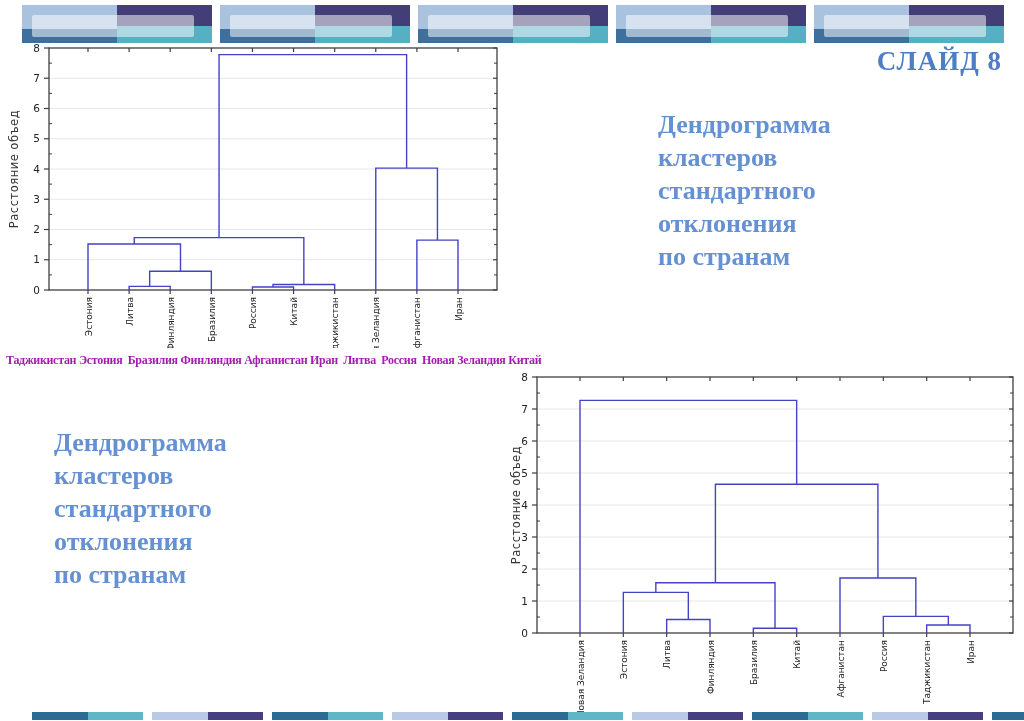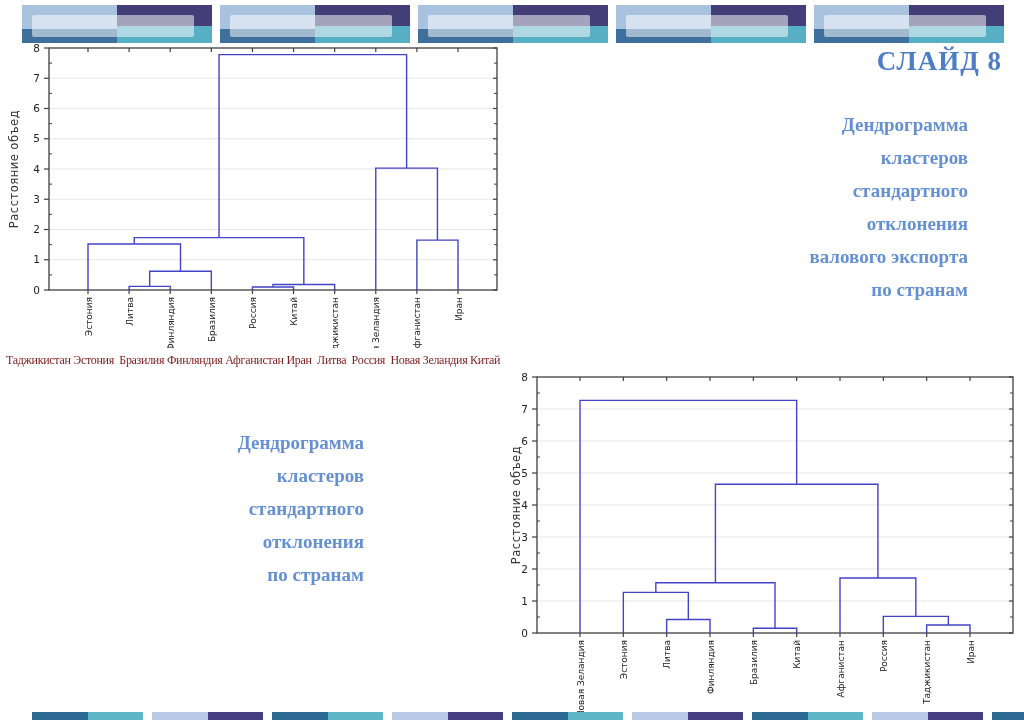--- a/index.html
+++ b/index.html
@@ -24,30 +24,30 @@
   .tick{font:10.5px "DejaVu Sans",sans-serif;fill:#222;}
   .leaf{font:9px "DejaVu Sans",sans-serif;fill:#222;}
   .ylab{font:11.5px "DejaVu Sans",sans-serif;fill:#333;letter-spacing:0.5px;}
   
   .slide-title{
     position:absolute;top:46px;right:22px;text-align:center;
     font-family:"Liberation Serif",serif;font-weight:bold;font-size:27px;
     letter-spacing:1px;color:var(--title-color);
   }
   .caption-block{
-    position:absolute;width:310px;text-align:right;
-    font-family:"Liberation Serif",serif;font-weight:bold;font-size:19px;
+    position:absolute;width:310px;text-align:left;
+    font-family:"Liberation Serif",serif;font-weight:bold;font-size:26px;
     line-height:33px;color:var(--caption-color);
   }
   .caption-export{left:658px;top:108px;}
   .caption-import{left:54px;top:426px;}
   .order-caption{
     position:absolute;left:6px;top:353px;
     font-family:"Liberation Serif",serif;font-size:12px;letter-spacing:-0.3px;
-    color:#7f1d1d;white-space:pre;
+    color:#a21caf;white-space:pre;font-weight:bold;
   }
 </style>
 </head>
 <body>
 
 <div class="hdr">
     <div class="hdr-unit">
       <div class="hu-left"></div>
       <div class="hu-steel"></div>
       <div class="hu-purple"></div>
@@ -182,21 +182,20 @@
 
 <div class="order-caption">Таджикистан Эстония  Бразилия Финляндия Афганистан Иран  Литва  Россия  Новая Зеландия Китай</div>
 
 <div class="slide-title">СЛАЙД 8</div>
 
 <div class="caption-block caption-export">
     <div>Дендрограмма</div>
     <div>кластеров</div>
     <div>стандартного</div>
     <div>отклонения</div>
-    <div>валового экспорта</div>
     <div>по странам</div>
   </div>
 
 <div class="caption-block caption-import">
     <div>Дендрограмма</div>
     <div>кластеров</div>
     <div>стандартного</div>
     <div>отклонения</div>
     <div>по странам</div>
   </div>

